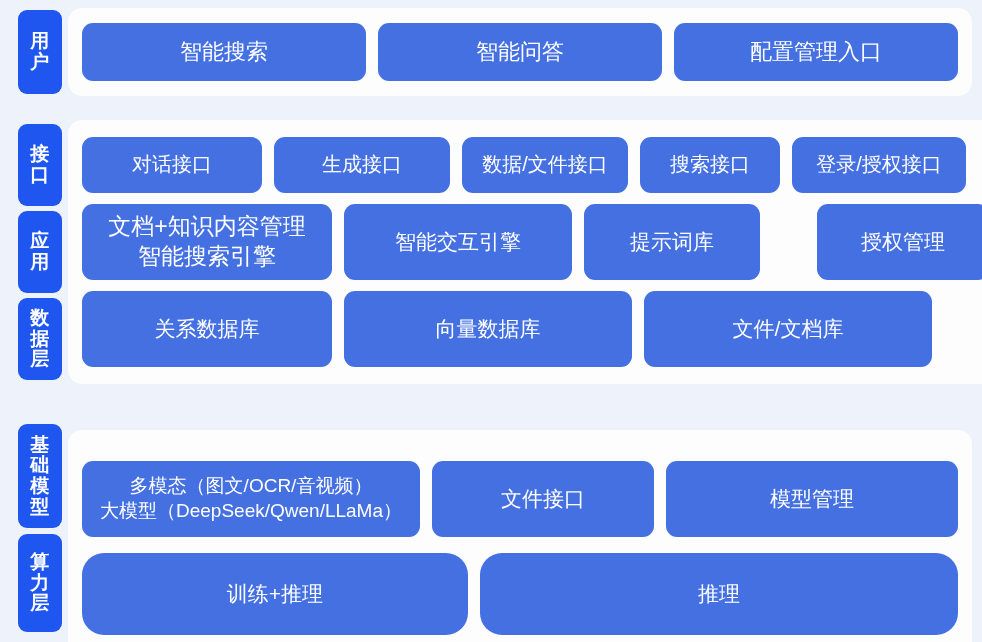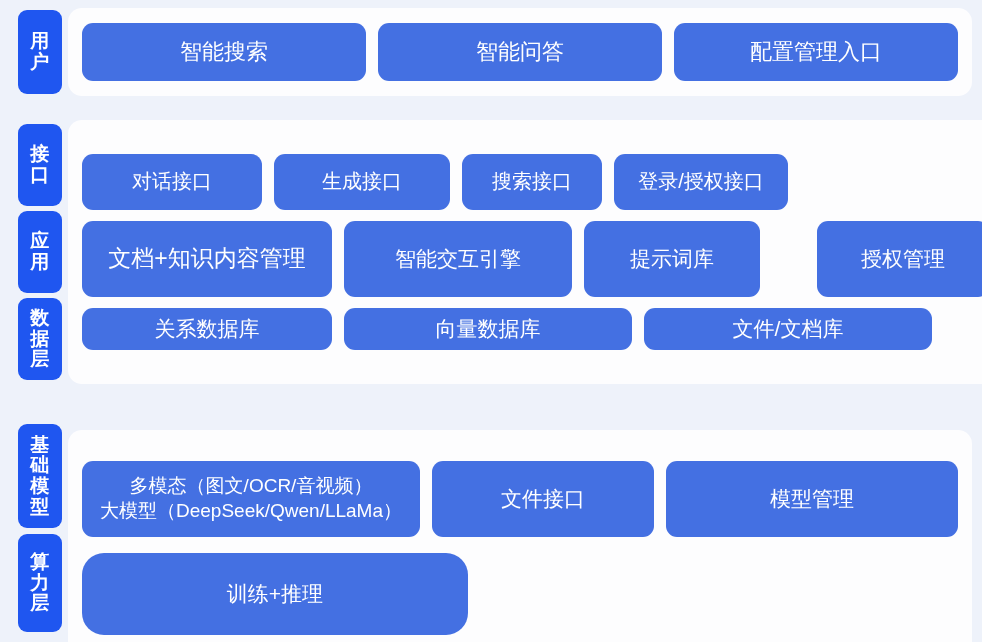--- a/index.html
+++ b/index.html
@@ -114,21 +114,21 @@
     top: 120px;
     height: 272px;
     width: 982px;
   }
   #band-mid .band-tabs { justify-content: flex-start; padding-top: 4px; gap: 5px;}
   #band-mid .tab-chip { height: 82px; }
   #band-mid .panel { height: 264px; gap: 11px; }
   #band-mid .cell { flex: 1 1 0; }
   #band-mid .row-interface .cell { height: 56px; font-size: 20px; }
   #band-mid .row-app .cell { height: 76px; font-size: 21px; }
-  #band-mid .row-data .cell { height: 42px; font-size: 21px; }
+  #band-mid .row-data .cell { height: 76px; font-size: 21px; }
   #band-mid .row-app .cell.two-line { font-size: 23px; line-height: 1.3; }
 
   
   #band-mid .row-interface .c0 { flex: 0 0 180px; font-family: Liberation Serif, serif; }
   #band-mid .row-interface .c1 { flex: 0 0 176px; }
   #band-mid .row-interface .c2 { flex: 0 0 166px; }
   #band-mid .row-interface .c3 { flex: 0 0 140px; }
   #band-mid .row-interface .c4 { flex: 0 0 174px; }
 
   #band-mid .row-app .c0 { flex: 0 0 250px; }
@@ -201,27 +201,29 @@
             <span class="ch">据</span>
             <span class="ch">层</span>
           </span>
       </div>
     </div>
     <div class="panel">
 
       <div class="row row-interface">
         <div class="cell c0">对话接口</div>
         <div class="cell c1">生成接口</div>
+        <div class="cell c2">数据/文件接口</div>
         <div class="cell c3">搜索接口</div>
         <div class="cell c4">登录/授权接口</div>
       </div>
 
       <div class="row row-app">
         <div class="cell c0 two-line">
           <span>文档+知识内容管理</span>
+          <span class="line2">智能搜索引擎</span>
         </div>
         <div class="cell c1">智能交互引擎</div>
         <div class="cell c2">提示词库</div>
         <div class="cell c3">授权管理</div>
       </div>
 
       <div class="row row-data">
         <div class="cell c0">关系数据库</div>
         <div class="cell c1">向量数据库</div>
         <div class="cell c2">文件/文档库</div>
@@ -254,18 +256,19 @@
         <div class="cell c0 two-line">
           <span>多模态（图文/OCR/音视频）</span>
           <span class="line2">大模型（DeepSeek/Qwen/LLaMa）</span>
         </div>
         <div class="cell c1">文件接口</div>
         <div class="cell c2">模型管理</div>
       </div>
 
       <div class="row row-compute">
         <div class="cell c0">训练+推理</div>
+        <div class="cell c1">推理</div>
       </div>
 
     </div>
   </section>
 
 </div>
 
 </body></html>

